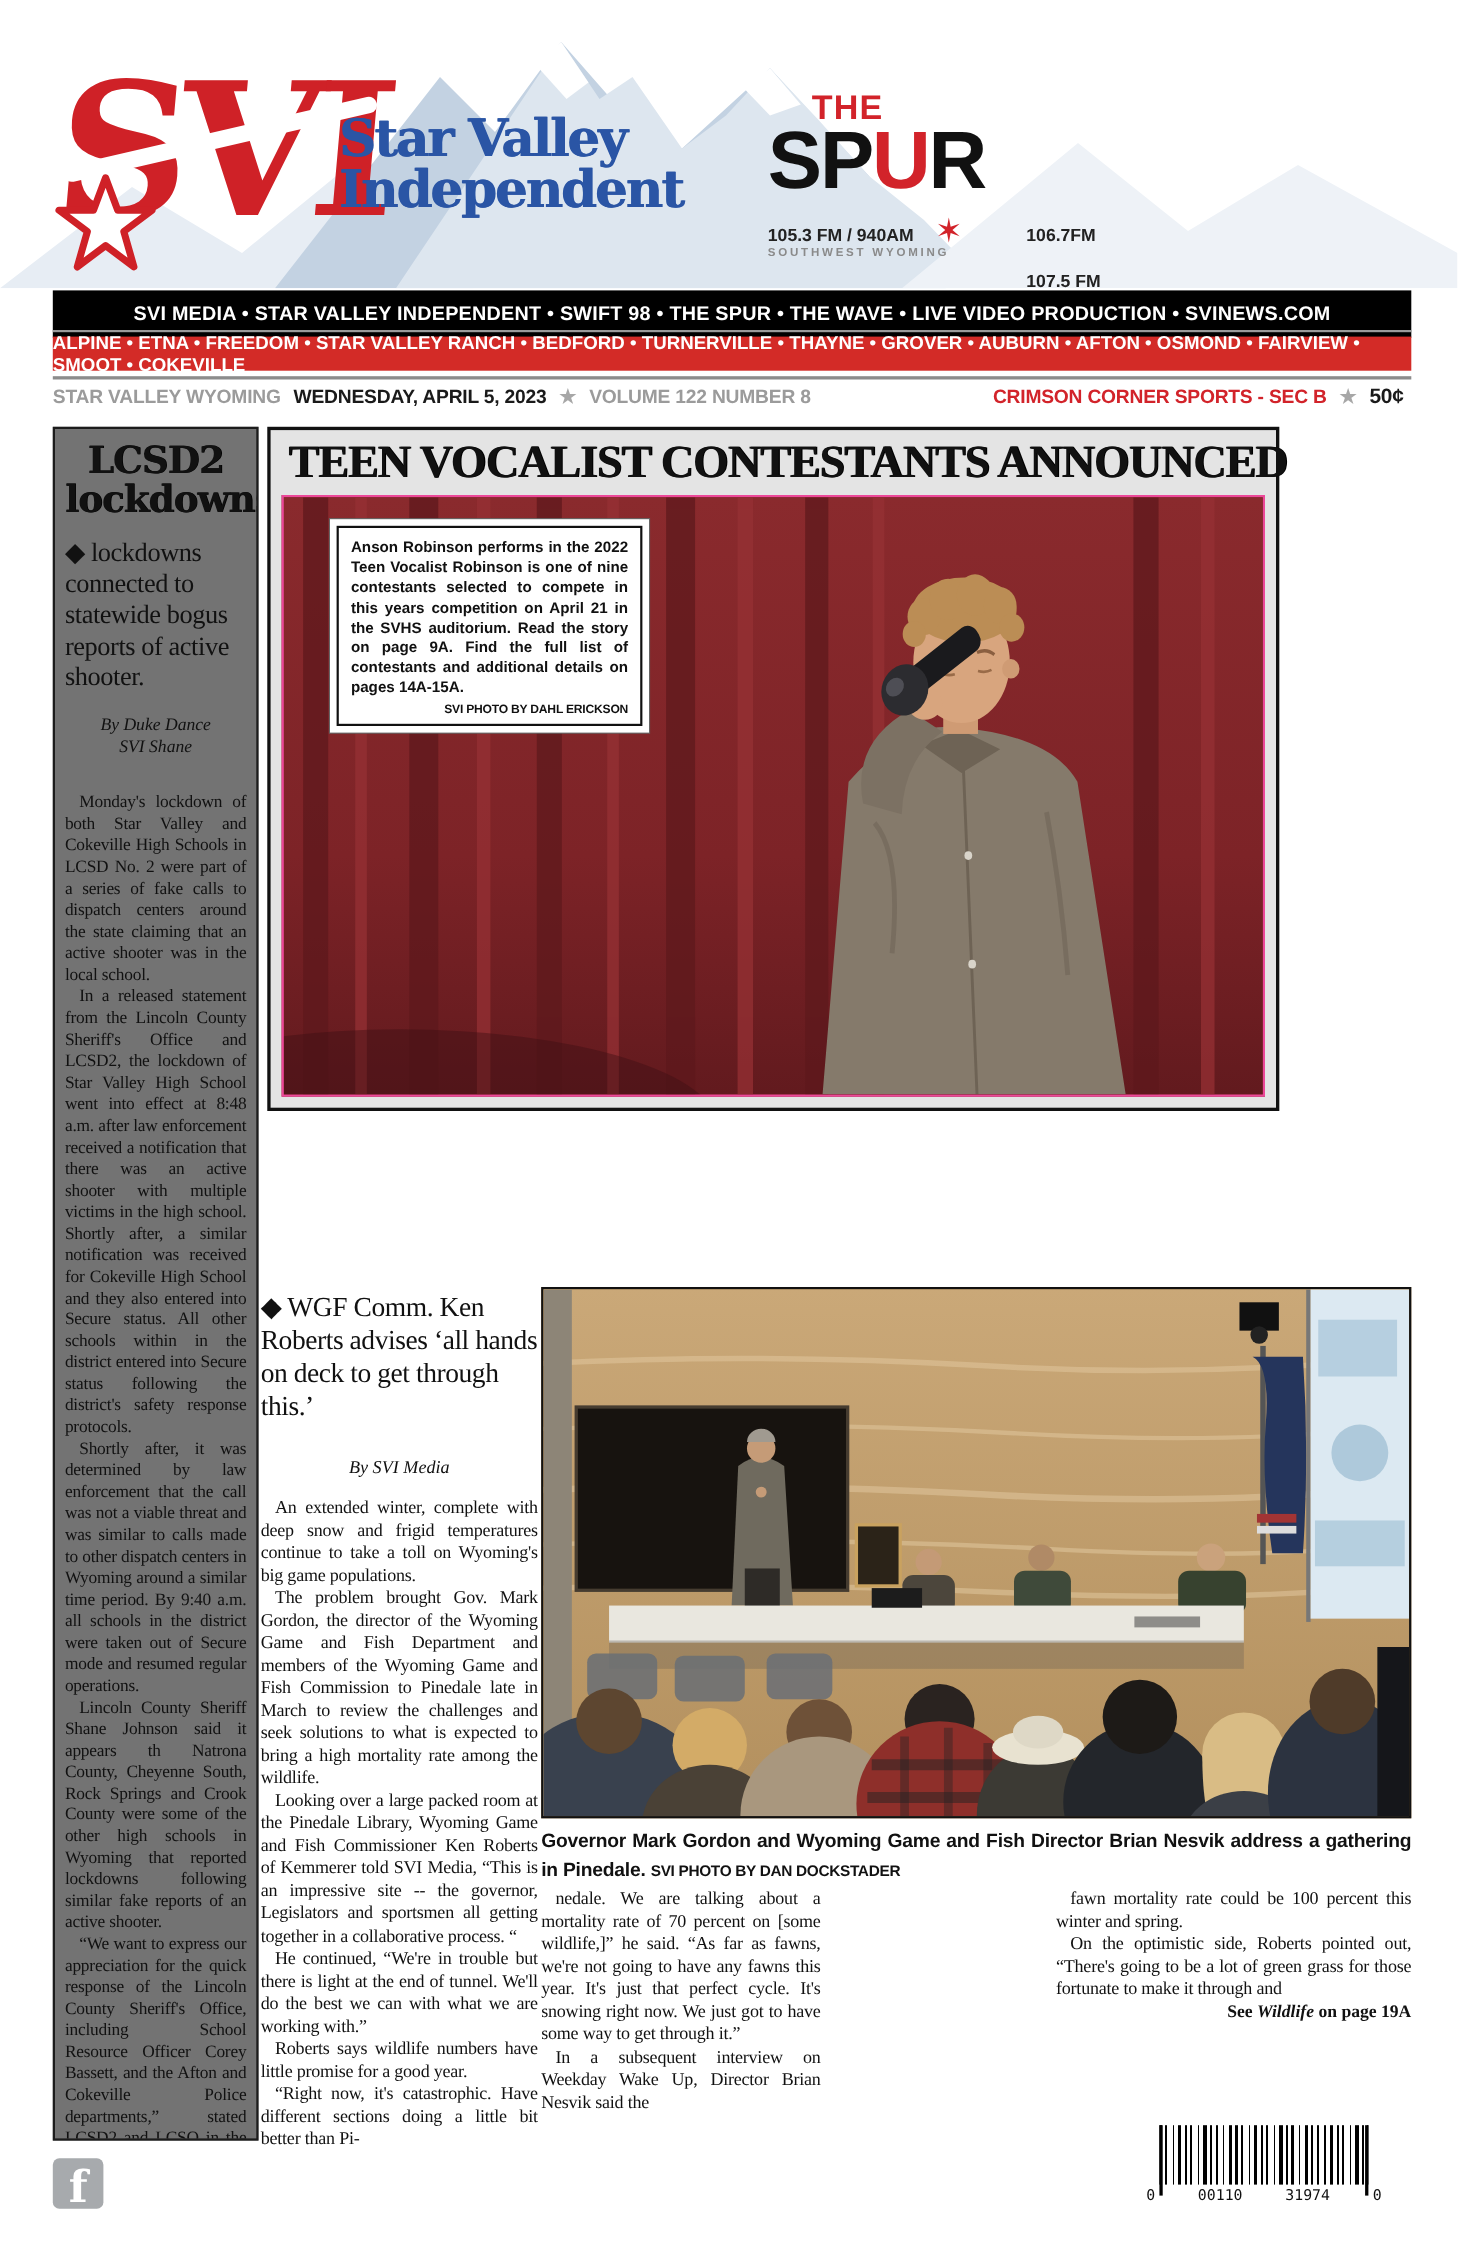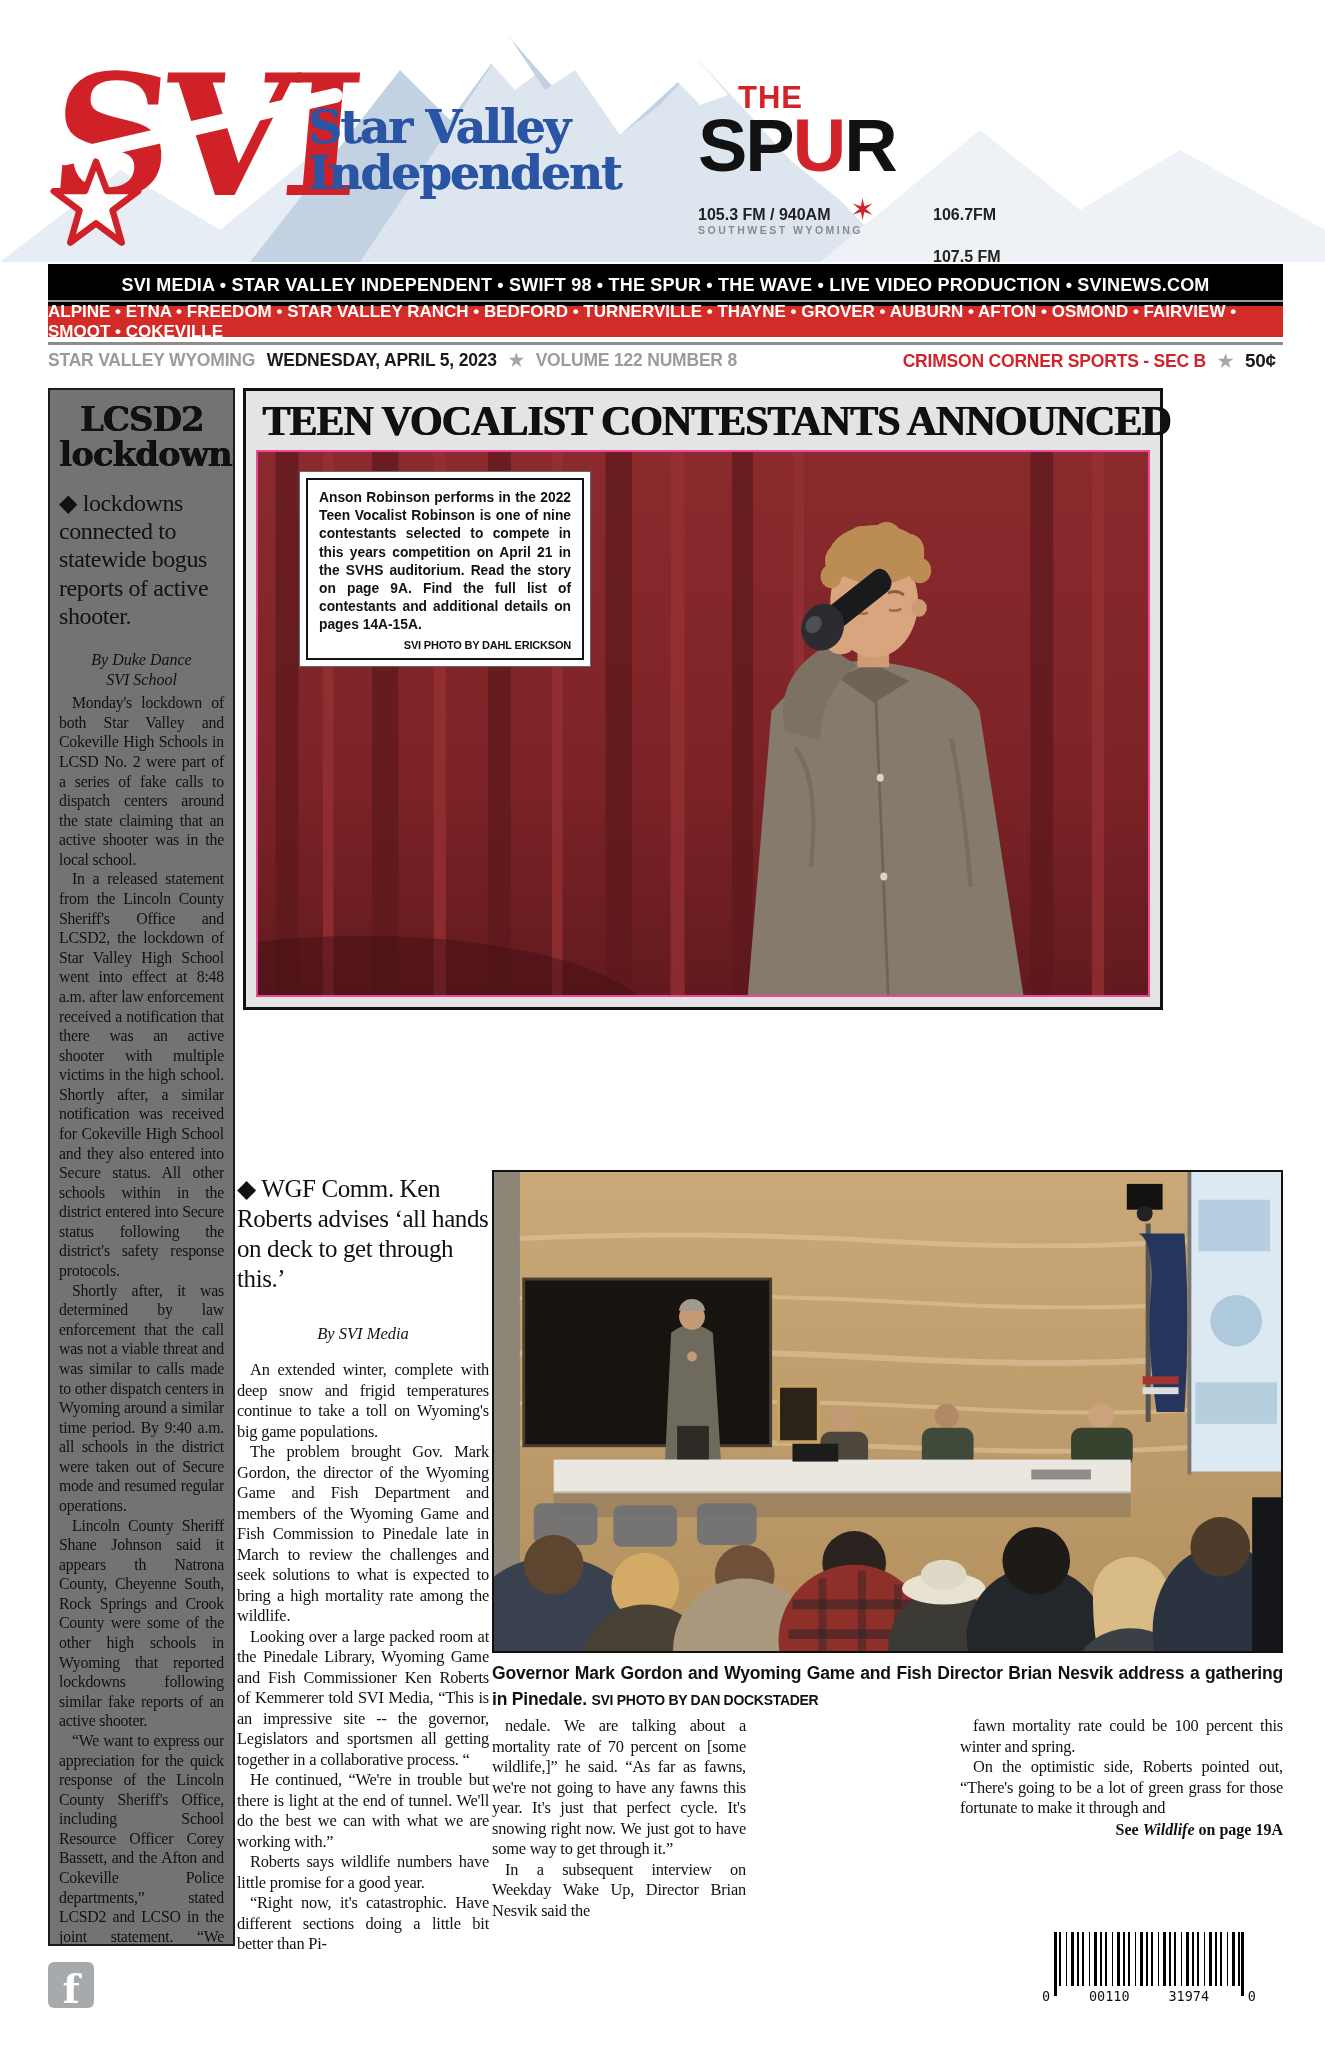--- a/index.html
+++ b/index.html
@@ -40,21 +40,21 @@
   .dl-star { color:#a7a7a7; }
   #dateline span { margin-right:7px; }
   .dl-price { font-size:19px; }
 
   
   #sidebar { position:absolute; left:48px; top:388px; width:187px; height:1558px; background:#737373;
              border:2px solid #1c1c1c; padding:12px 9px 8px; overflow:hidden; }
   .sb-title { text-align:center; font-family:"DejaVu Serif", serif; font-weight:bold; font-size:34px;
               line-height:1.04; letter-spacing:-1px; text-shadow:0.6px 0 0 #000; }
   .sb-deck { font-size:24px; line-height:1.18; margin-top:16px; letter-spacing:-0.4px; }
-  .sb-byline { text-align:center; font-style:italic; font-size:16px; line-height:1.25; margin-top:20px; margin-bottom:3px; }
+  .sb-byline { text-align:center; font-style:italic; font-size:16px; line-height:1.25; margin-top:20px; margin-bottom:30px; }
   .bp { font-size:15.8px; line-height:1.24; text-align:justify; text-indent:13px; letter-spacing:-0.2px; }
 
   
   #teen-box { position:absolute; left:243px; top:388px; width:920px; height:622px; background:#e4e4e4;
               border:3px solid #111; padding:6px 10px 10px; display:flex; flex-direction:column; }
   .teen-headline { font-family:"Liberation Serif", serif; font-weight:bold; font-size:42px; letter-spacing:-1px;
                    white-space:nowrap; text-shadow:1px 0 0 #000; margin:0 0 5px 6px; }
   .teen-photo { position:relative; flex:1; border:2px solid #ec4899; overflow:hidden; background:#7d2327; }
   .teen-photo svg { position:absolute; left:0; top:0; width:100%; height:100%; }
   .photo-note { position:absolute; left:42px; top:20px; width:290px; background:#fff; padding:6px; box-shadow:0 0 0 1px #666; }
@@ -153,21 +153,21 @@
 </div>
 
 <div id="sidebar">
   <div class="sb-title">
     <div>LCSD2</div>
     <div>lockdowns</div>
   </div>
   <div class="sb-deck">◆ lockdowns connected to statewide bogus reports of active shooter.</div>
   <div class="sb-byline">
     <div>By Duke Dance</div>
-    <div>SVI School</div>
+    <div>SVI Shane</div>
   </div>
   <p class="bp">Monday's lockdown of both Star Valley and Cokeville High Schools in LCSD No. 2 were part of a series of fake calls to dispatch centers around the state claiming that an active shooter was in the local school.</p>
   <p class="bp">In a released statement from the Lincoln County Sheriff's Office and LCSD2, the lockdown of Star Valley High School went into effect at 8:48 a.m. after law enforcement received a notification that there was an active shooter with multiple victims in the high school. Shortly after, a similar notification was received for Cokeville High School and they also entered into Secure status. All other schools within in the district entered into Secure status following the district's safety response protocols.</p>
   <p class="bp">Shortly after, it was determined by law enforcement that the call was not a viable threat and was similar to calls made to other dispatch centers in Wyoming around a similar time period. By 9:40 a.m. all schools in the district were taken out of Secure mode and resumed regular operations.</p>
   <p class="bp">Lincoln County Sheriff Shane Johnson said it appears th Natrona County, Cheyenne South, Rock Springs and Crook County were some of the other high schools in Wyoming that reported lockdowns following similar fake reports of an active shooter.</p>
   <p class="bp">“We want to express our appreciation for the quick response of the Lincoln County Sheriff's Office, including School Resource Officer Corey Bassett, and the Afton and Cokeville Police departments,” stated LCSD2 and LCSO in the joint statement. “We commend the response</p>
 
 </div>
 
 <div id="teen-box">

